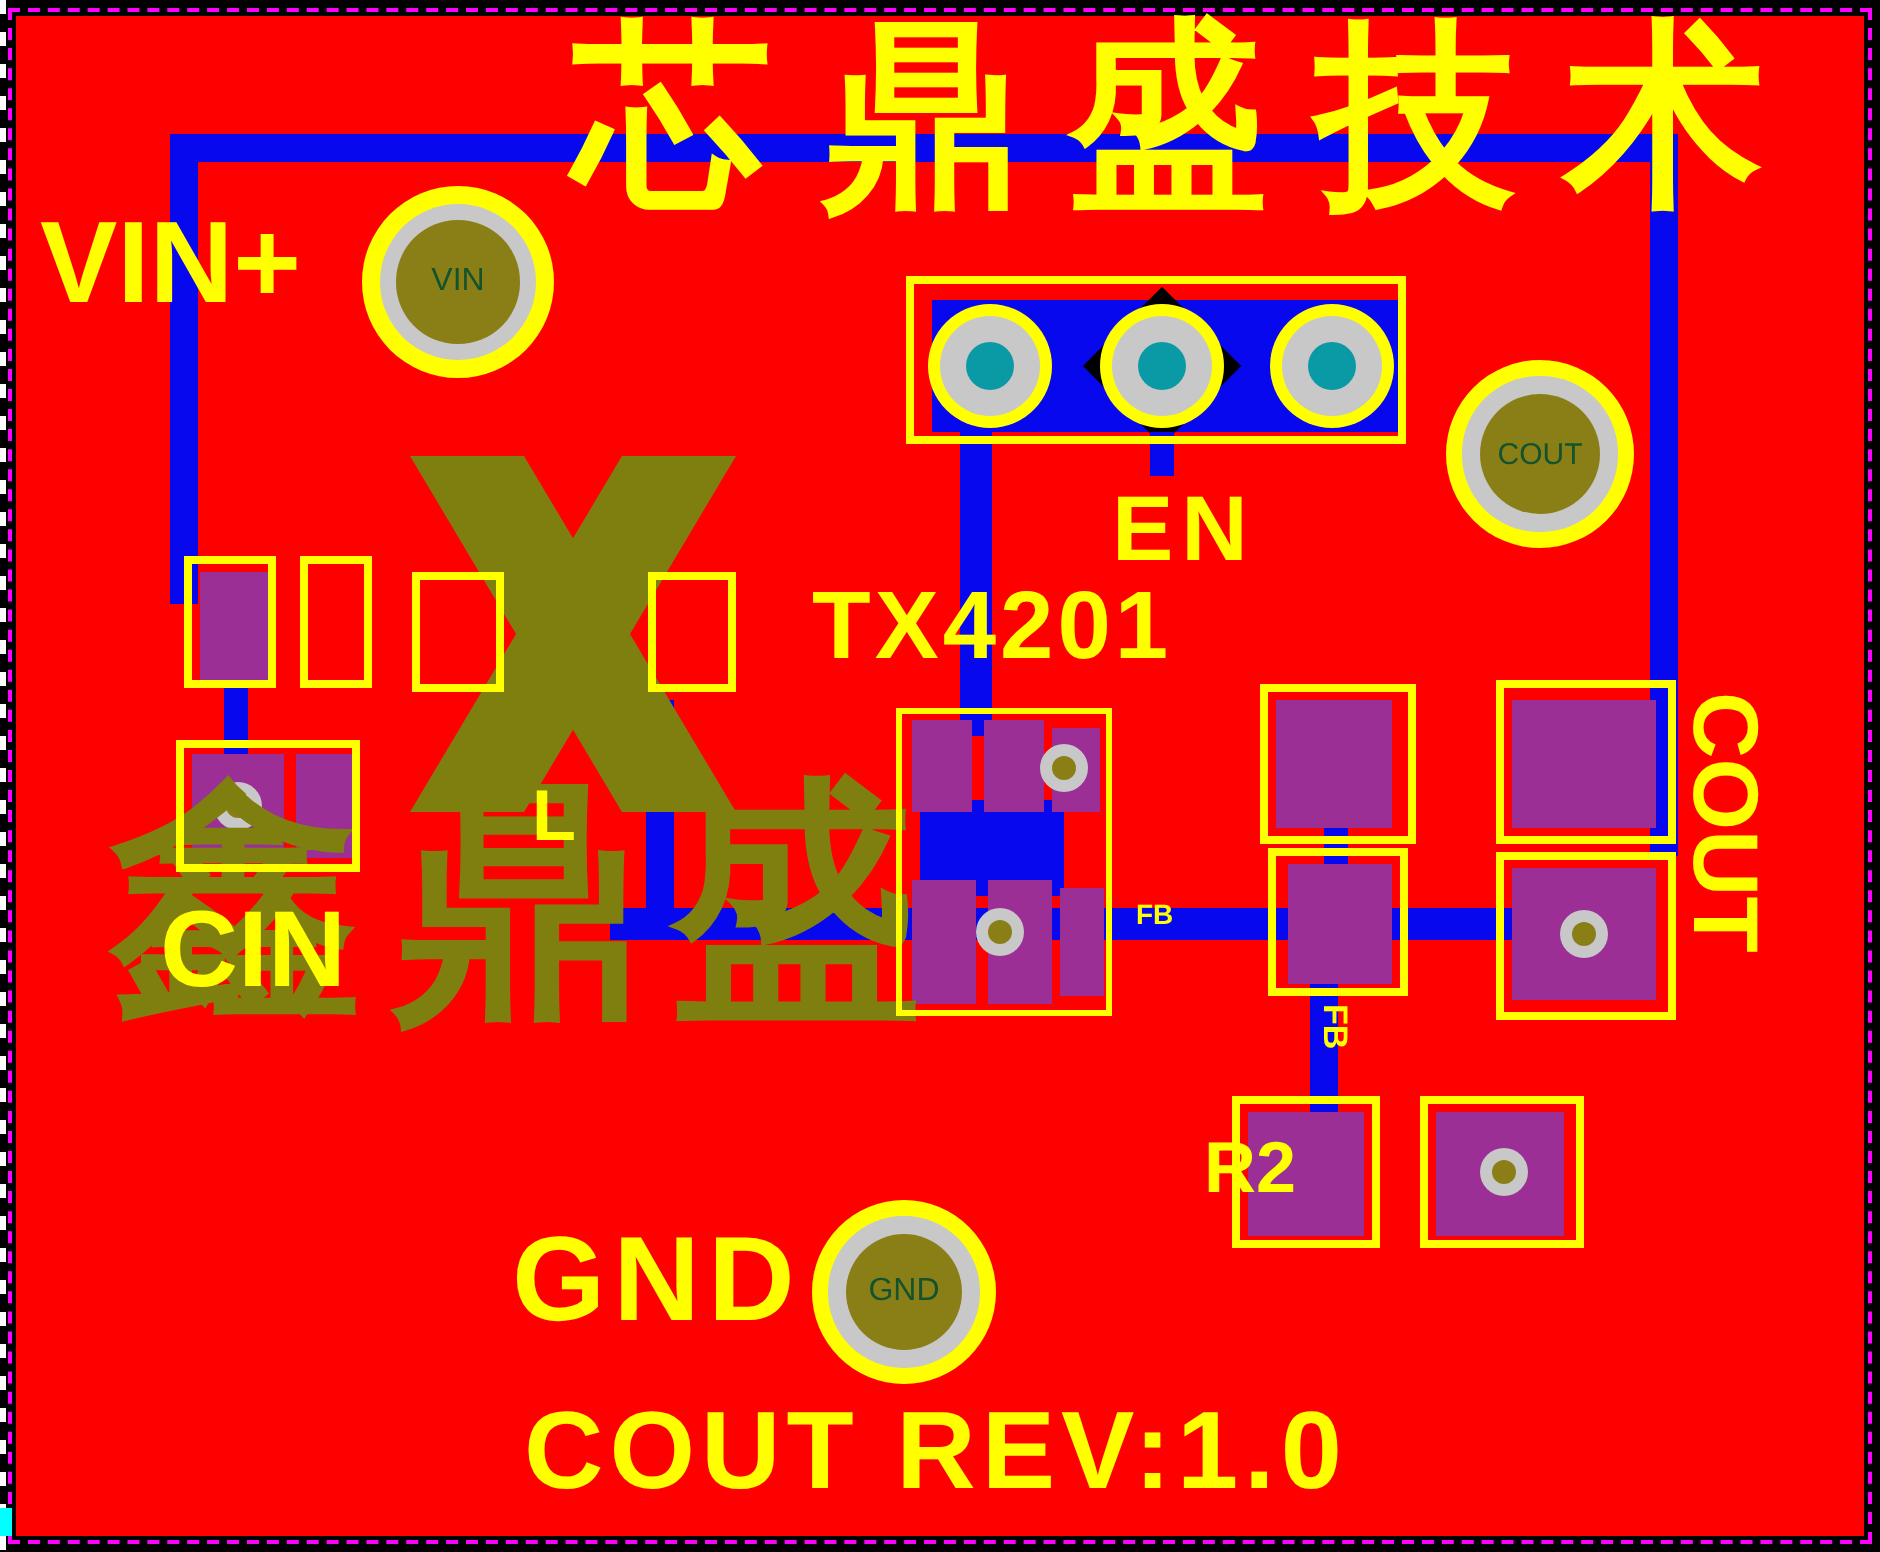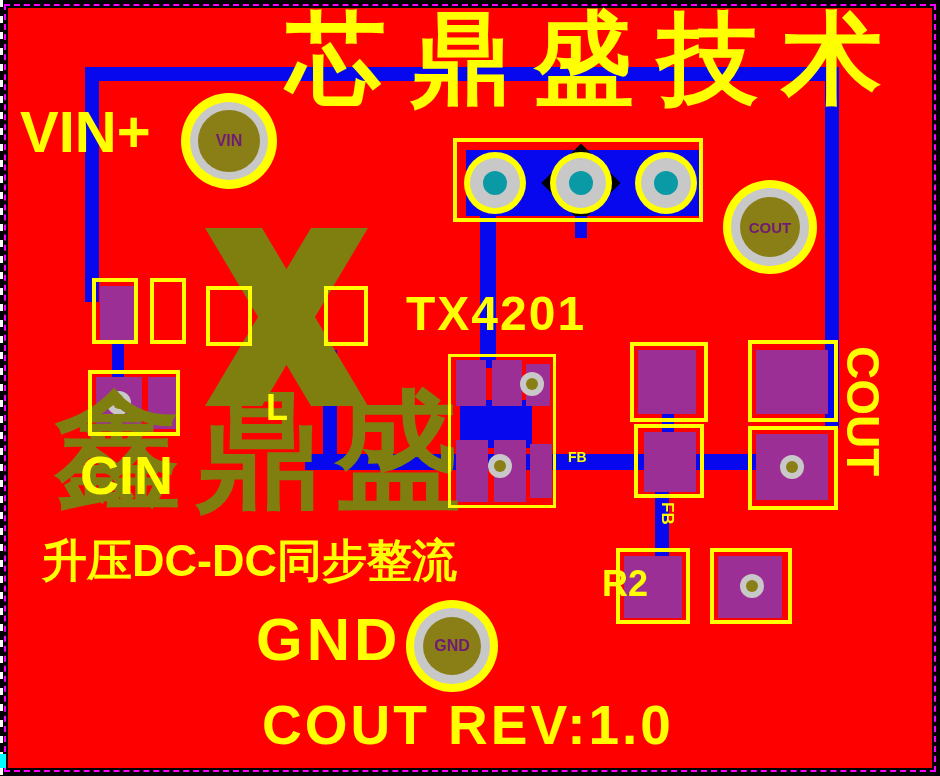--- a/index.html
+++ b/index.html
@@ -17,21 +17,21 @@
   .ppad{position:absolute;background:#9C2F96;z-index:2}
   .outl{position:absolute;border:4px solid #FFFF00;z-index:4;background:transparent}
   .outl.thin{border-width:3px}
   .t{position:absolute;color:#FFFF00;font-weight:bold;white-space:nowrap;line-height:1;z-index:5}
   .olive{color:#7F7F0F}
   .tpad{position:absolute;border-radius:50%;background:#FFFF00;z-index:2}
   .tpad .ring{position:absolute;inset:9%;border-radius:50%;background:#C8C8C8}
   .tpad .core{position:absolute;inset:18%;border-radius:50%;background:#8A7F16}
   .tpad.hdr .core{background:#0A9AA6;inset:30%}
   .tpad .lbl{position:absolute;inset:0;display:flex;align-items:center;justify-content:center;
-             color:#701a75;font-weight:bold;z-index:1}
+             color:#14532d;font-weight:normal;z-index:1}
   .via{position:absolute;width:24px;height:24px;border-radius:50%;background:#C8C8C8;z-index:3}
   .via::after{content:"";position:absolute;inset:6px;border-radius:50%;background:#8A7F16}
 </style>
 </head>
 <body>
 
 <div id="stage">
 
   <div id="board"></div>
 
@@ -115,25 +115,25 @@
     <div class="ring"></div>
     <div class="core"></div>
   </div>
   <div class="tpad hdr" style="left:635px;top:152px;width:62px;height:62px">
     <div class="ring"></div>
     <div class="core"></div>
   </div>
 
   <div class="t" style="left:20px;top:103px;font-size:58px">VIN+</div>
   <div class="t" style="left:286px;top:8px;font-size:100px;letter-spacing:24px">芯鼎盛技术</div>
+  <div class="t" style="left:556px;top:241px;font-size:46px;letter-spacing:4px">EN</div>
   <div class="t" style="left:406px;top:290px;font-size:48px;letter-spacing:2px">TX4201</div>
   <div class="t" style="left:80px;top:448px;font-size:54px">CIN</div>
   <div class="t" style="left:886px;top:346px;font-size:46px;transform:rotate(90deg);transform-origin:left top">COUT</div>
   <div class="t" style="left:266px;top:390px;font-size:36px">L</div>
-  <div class="t" style="left:42px;top:538px;font-size:45px">升压DC-DC同步整流</div>
   <div class="t" style="left:602px;top:566px;font-size:36px">R2</div>
   <div class="t" style="left:256px;top:610px;font-size:60px;letter-spacing:4px">GND</div>
   <div class="t" style="left:262px;top:698px;font-size:55px;letter-spacing:3px">COUT REV:1.0</div>
   <div class="t" style="left:568px;top:450px;font-size:14px">FB</div>
   <div class="t" style="left:676px;top:502px;font-size:17px;transform:rotate(90deg);transform-origin:left top">FB</div>
 
   <div id="dash-outline"></div>
   <div id="ruler-ticks"></div>
   <div id="corner-tick"></div>
 </div>

